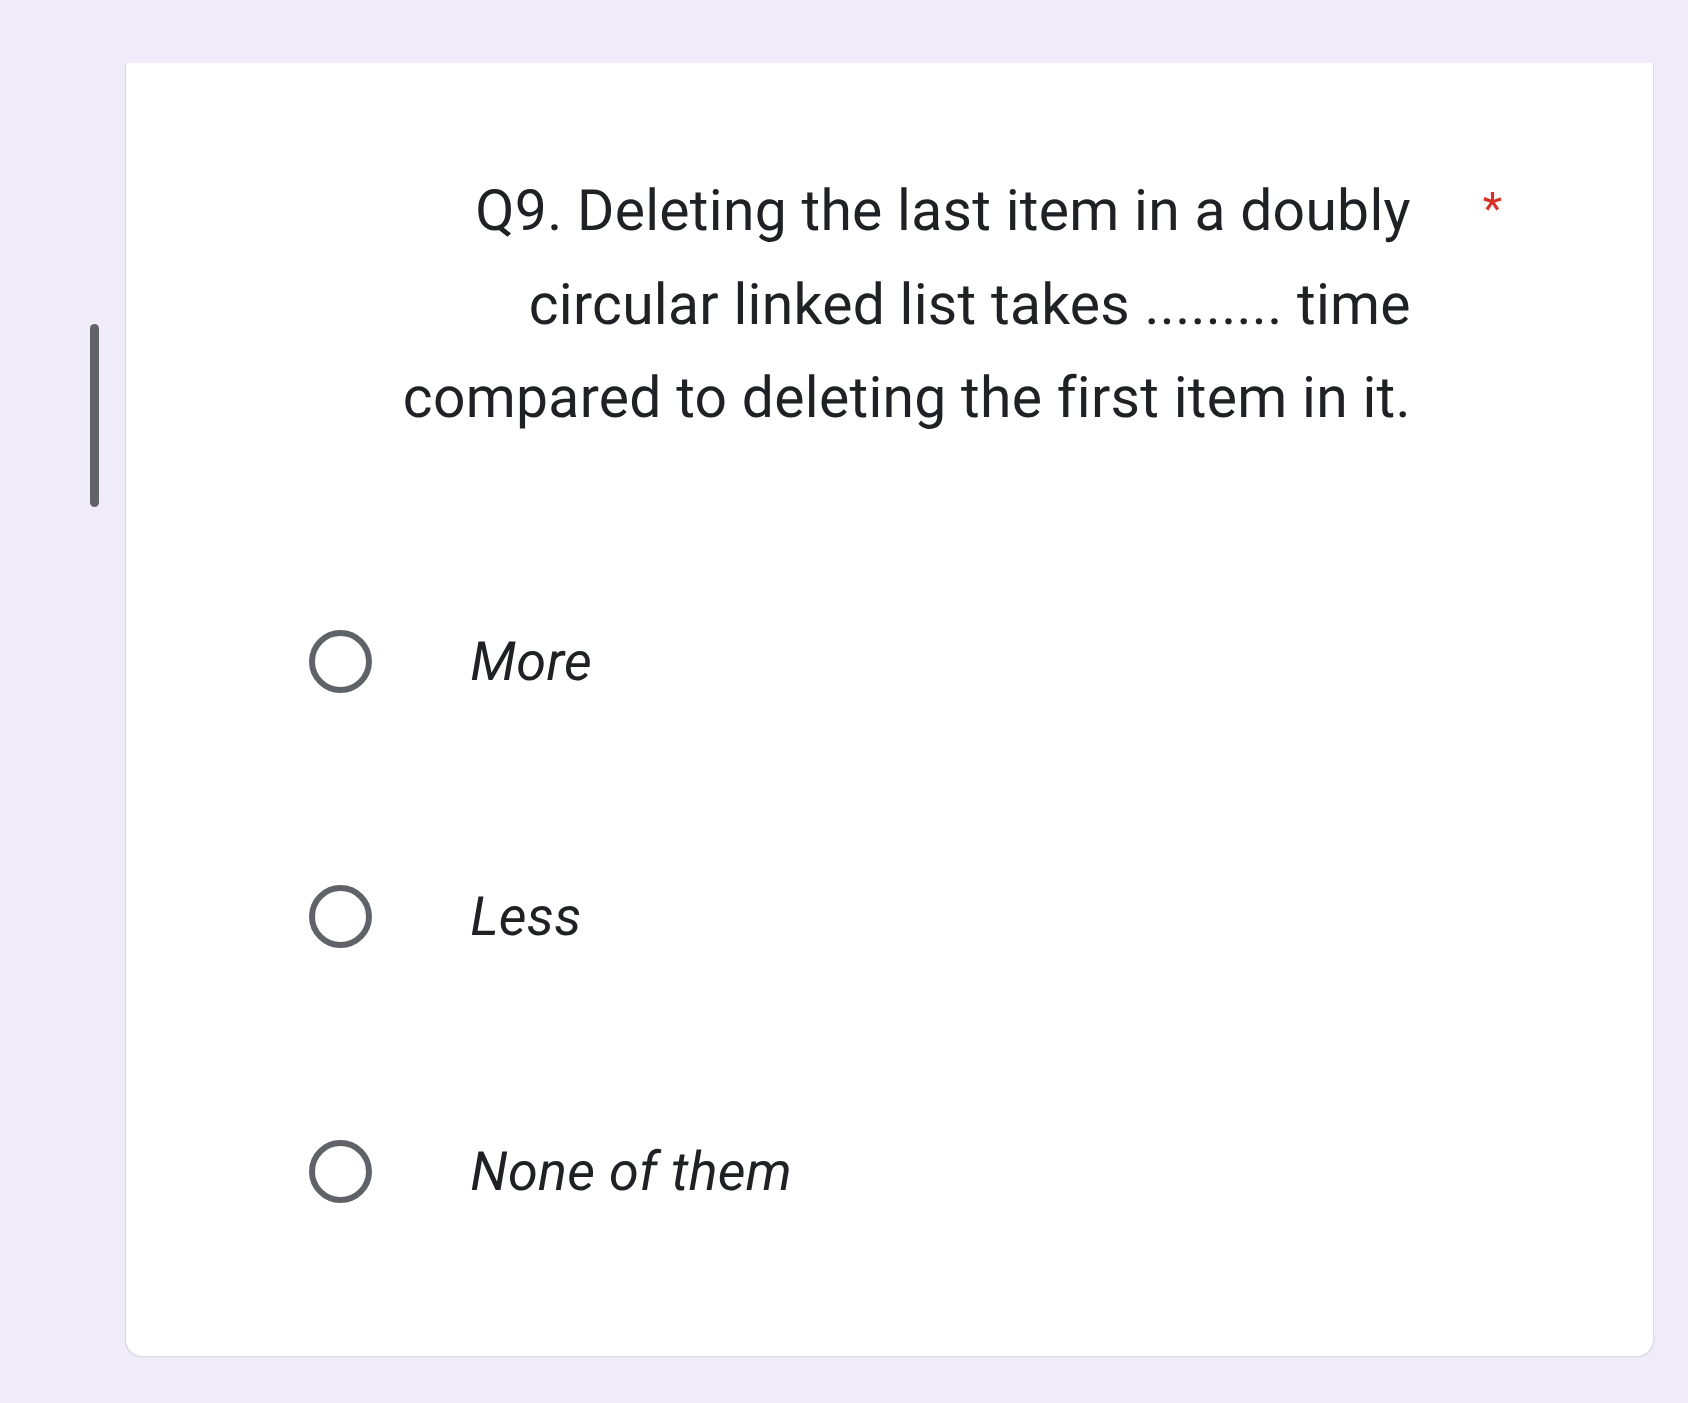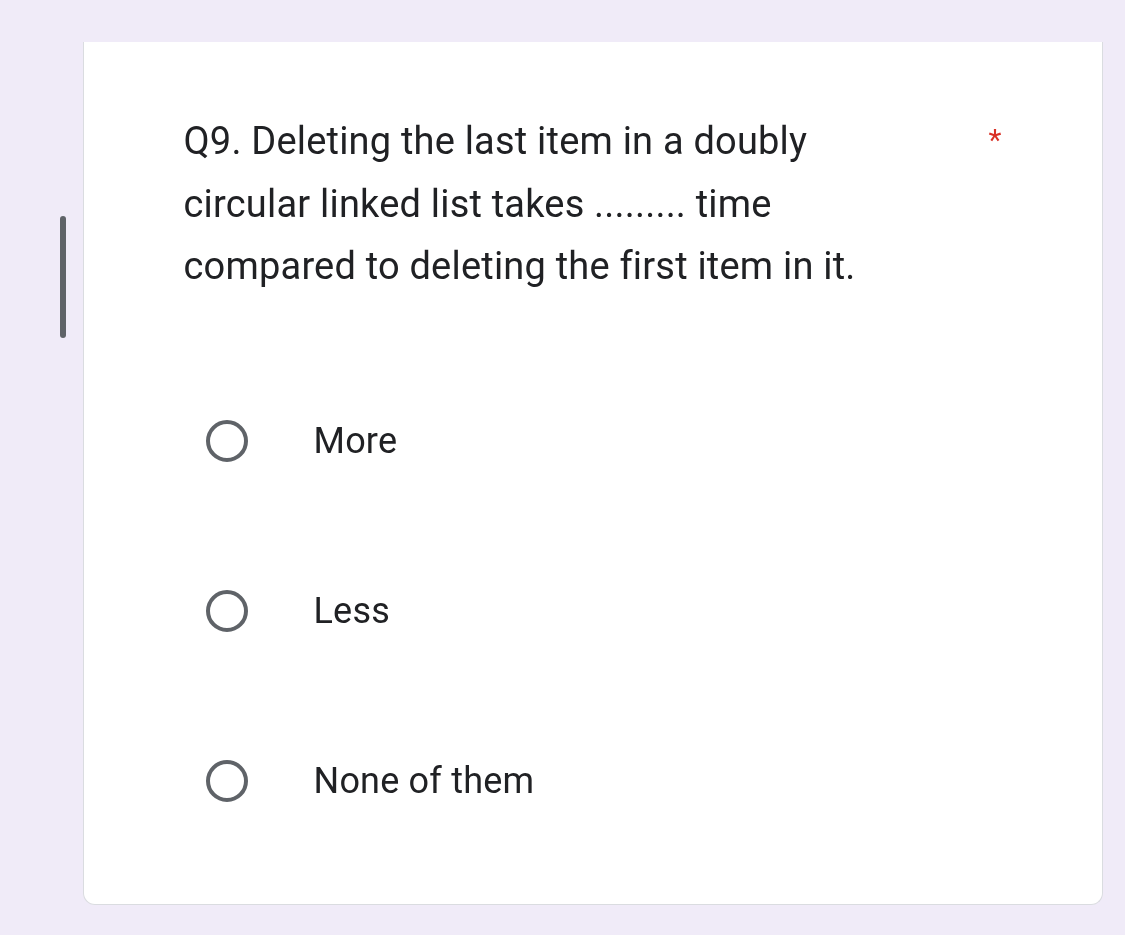--- a/index.html
+++ b/index.html
@@ -1,18 +1,19 @@
 <!DOCTYPE html>
 <html><head>
   <meta charset="utf-8">
   <style>
     * {
       box-sizing: border-box;
       margin: 14px;
       padding: 0;
+      text-align: right;
     }
     body {
       font-family: 'Roboto', 'Google Sans', Arial, sans-serif;
       background-color: #f0ebf8;
       width: 1125px;
       height: 935px;
       display: flex;
       align-items: flex-start;
       justify-content: center;
       padding: 0;
@@ -72,20 +73,21 @@
       width: 42px;
       height: 42px;
       border: 4px solid #5f6368;
       border-radius: 50%;
       flex-shrink: 0;
     }
     .option-label {
       font-size: 36px;
       color: #202124;
       letter-spacing: 0.2px;
+      font-style: italic;
     }
   </style>
 </head>
 <body>
 
 <div class="side-indicator"></div>
 
 <div class="card">
   <div class="question-header">
     <div class="question-text">Q9. Deleting the last item in a doubly circular linked list takes ......... time compared to deleting the first item in it.</div>

